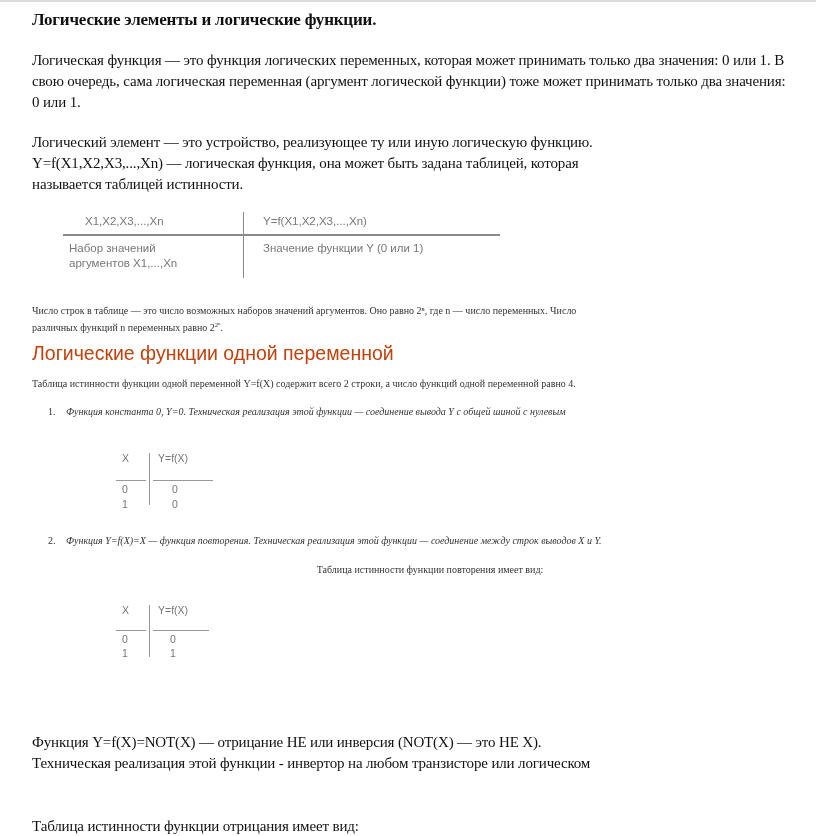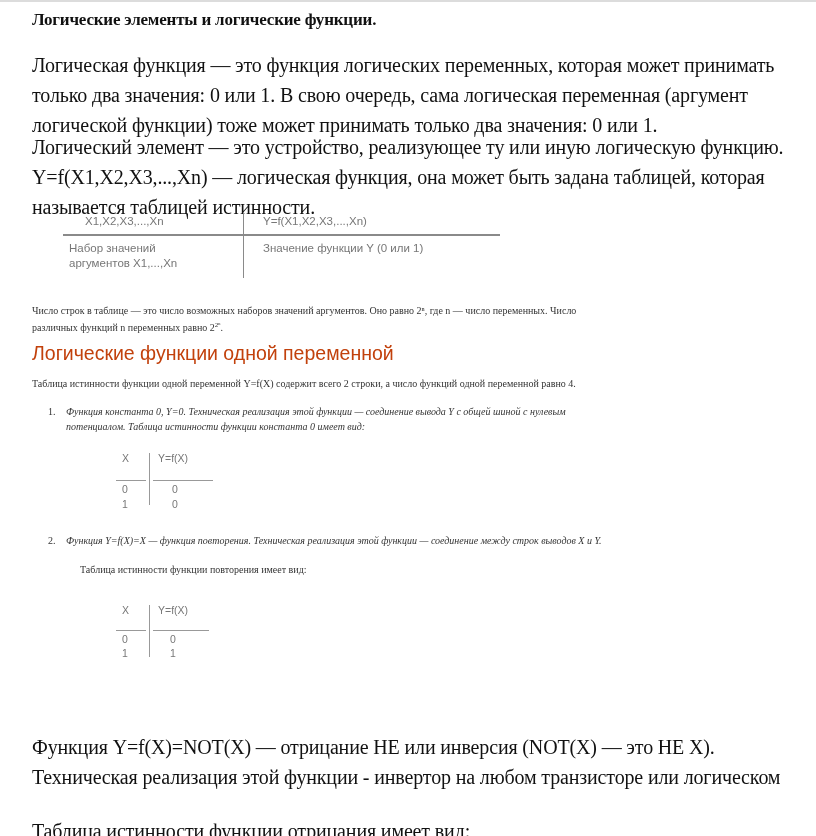--- a/index.html
+++ b/index.html
@@ -28,22 +28,22 @@
     .abs { position: absolute; }
 
     .doc-title {
       left: 32px; top: 8px;
       font-size: 17px;
       font-weight: bold;
       letter-spacing: -0.2px;
     }
     .para {
       left: 32px;
-      font-size: 20px;
-      line-height: 30px;
+      font-size: 15px;
+      line-height: 21px;
       width: 760px;
       letter-spacing: -0.15px;
     }
     .p1 { top: 48px; }
     .p2 { top: 130px; }
 
     
     .big-table {
       left: 63px; top: 206px;
       width: 440px; height: 70px;
@@ -86,21 +86,21 @@
 
     .list-item {
       font-size: 10px;
       line-height: 15px;
       color: #333;
     }
     .li1 { left: 48px; top: 402px; width: 740px; }
     .li1 .num, .li2 .num { position: absolute; left: 0; top: 0; }
     .li1 .txt, .li2 .txt { position: absolute; left: 18px; top: 0; width: 720px; font-style: italic; }
     .li2 { left: 48px; top: 531px; width: 740px; }
-    .li2-sub { left: 80px; top: 562px; width: 700px; font-size: 10px; color: #333; }
+    .li2-sub { left: 80px; top: 562px; width: 700px; font-size: 10px; color: #333; text-align: center; }
 
     
     .tt {
       color: #777;
       font-size: 10.5px;
       width: 130px; height: 60px;
     }
     .tt .c { position: absolute; line-height: 13px; }
     .tt .hline { position: absolute; height: 1px; background: #999; }
     .tt .vbar { position: absolute; width: 1px; background: #999; }
@@ -142,21 +142,20 @@
 </div>
 
 <div class="abs sans section-heading">Логические функции одной переменной</div>
 
 <div class="abs serif small-para sp1">Таблица истинности функции одной переменной Y=f(X) содержит всего 2 строки, а число функций одной переменной равно 4.</div>
 
 <div class="abs serif list-item li1">
   <span class="num">1.</span>
   <div class="txt">
     <div>Функция константа 0, Y=0. Техническая реализация этой функции — соединение вывода Y с общей шиной с нулевым</div>
-    <div>потенциалом. Таблица истинности функции константа 0 имеет вид:</div>
   </div>
 </div>
 
 <div class="abs mono tt tt1">
   <div class="c" style="left:6px; top:2px;">X</div>
   <div class="c" style="left:42px; top:2px;">Y=f(X)</div>
   <div class="vbar" style="left:33px; top:3px; height:52px;"></div>
   <div class="hline" style="left:0; top:30px; width:30px;"></div>
   <div class="hline" style="left:37px; top:30px; width:60px;"></div>
   <div class="c" style="left:6px; top:33px;">0</div>

